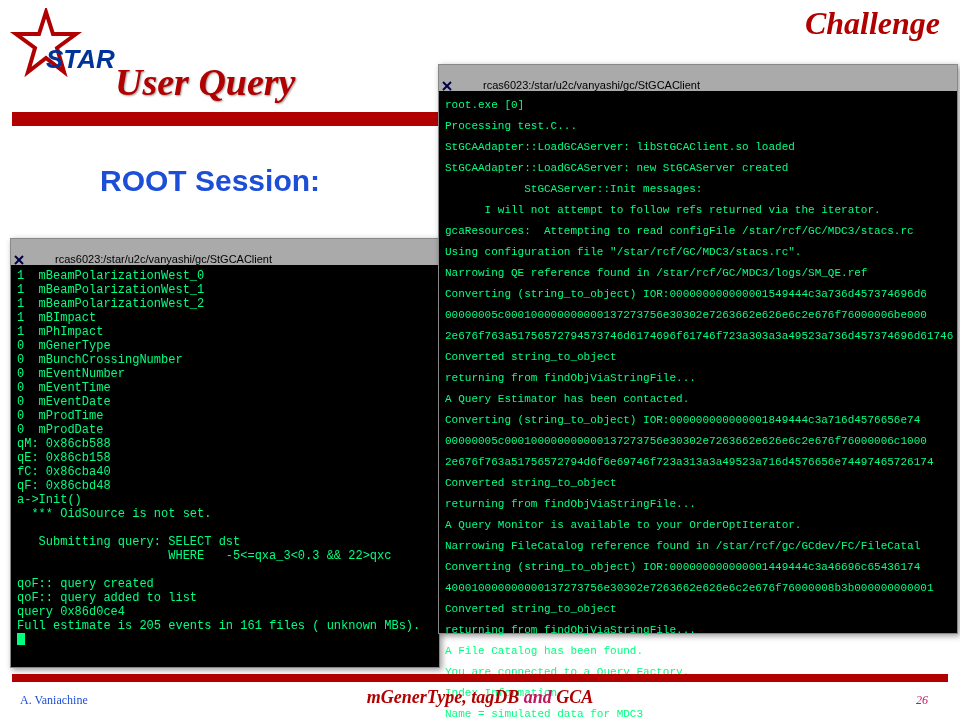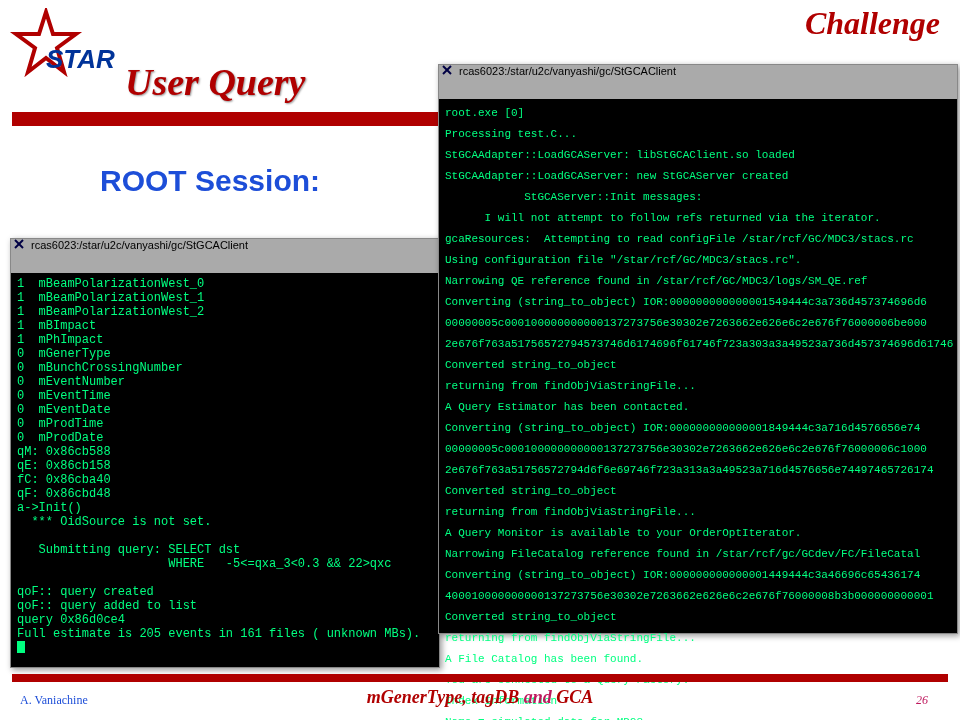--- a/index.html
+++ b/index.html
@@ -1,24 +1,24 @@
 <!DOCTYPE html>
 <html><head>
 <meta charset="utf-8">
 <style>
   * { margin: 0; padding: 0; box-sizing: border-box; }
   html, body { width: 960px; height: 720px; font-family: Arial, sans-serif; background: #fff; overflow: hidden; }
   .slide { position: relative; width: 960px; height: 720px; }
   .logo { position: absolute; top: 8px; left: 8px; }
-  .slide-title { position: absolute; top: 60px; left: 125px; font: italic bold 38px "Times New Roman", serif; color: #b00000; text-shadow: 1px 1px 2px #999; }
+  .slide-title { position: absolute; top: 60px; left: 115px; font: italic bold 38px "Times New Roman", serif; color: #b00000; text-shadow: 1px 1px 2px #999; }
   .grand { position: absolute; top: 6px; right: 20px; font: italic bold 32px "Times New Roman", serif; color: #b00000; text-align: right; line-height: 1.1; }
   .redbar { position: absolute; top: 112px; left: 12px; right: 12px; height: 14px; background: #b00000; }
   .subtitle { position: absolute; top: 164px; left: 100px; font: bold 30px Arial, sans-serif; color: #1d4ed8; }
   .term { position: absolute; background: #000; border: 1px solid #888; box-shadow: 2px 2px 6px rgba(0,0,0,.4); }
-  .term-titlebar { display: flex; align-items: flex-start; background: #aaa; height: 34px; font: 11px sans-serif; color: #000; }
+  .term-titlebar { display: flex; align-items: flex-end; background: #aaa; height: 26px; font: 11px sans-serif; color: #000; gap: 24px; }
   .term-titlebar .xicon { width: 16px; display: flex; align-items: center; justify-content: center; }
   .term-titlebar .ttext { padding-left: 4px; white-space: nowrap; overflow: hidden; }
   .term-body { font: 12px/14px "Courier New", monospace; color: #00ff80; padding: 4px 6px; white-space: pre; }
   .term1 { top: 238px; left: 10px; width: 430px; height: 430px; }
   .term2 { top: 64px; left: 438px; width: 520px; height: 570px; }
   .term2 .term-body { font-size: 11px; line-height: 21px; }
   .cursor { display: inline-block; width: 8px; height: 12px; background: #00ff80; vertical-align: -1px; }
   .footer-bar { position: absolute; bottom: 38px; left: 12px; right: 12px; height: 8px; background: #b00000; }
   .footer-left { position: absolute; bottom: 12px; left: 20px; font: 12px "Times New Roman", serif; color: #1d4ed8; }
   .footer-center { position: absolute; bottom: 12px; left: 0; right: 0; text-align: center; font: italic bold 18px "Times New Roman", serif; color: #b00000; }

